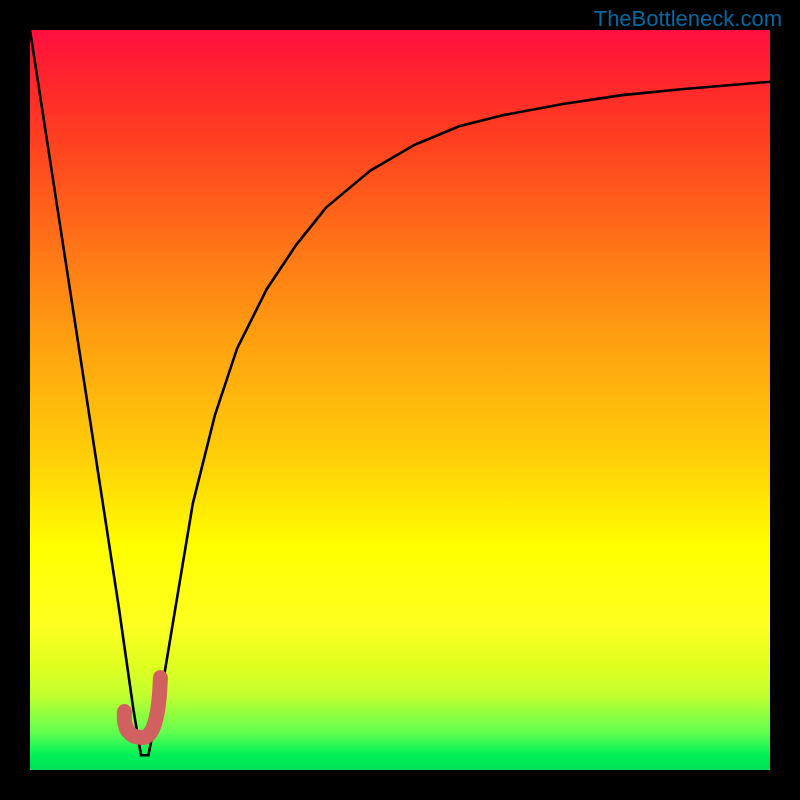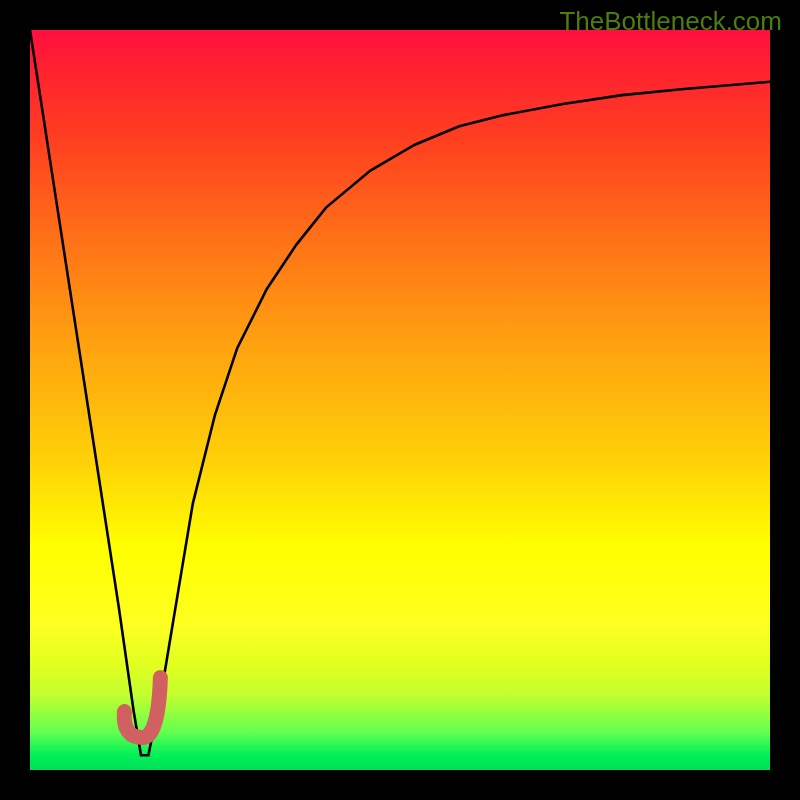--- a/index.html
+++ b/index.html
@@ -1,17 +1,17 @@
 <!DOCTYPE html>
 <html><head>
 <meta charset="utf-8">
 <style>
 *{margin:0;padding:0;box-sizing:border-box}
 body{width:800px;height:800px;background:#000;position:relative;font-family:Arial,sans-serif}
-.watermark{position:absolute;top:6px;right:18px;color:#4d7c0f;font-size:26px;font-weight:400;z-index:10}
+.watermark{position:absolute;top:6px;right:18px;color:#0369a1;font-size:22px;font-weight:400;z-index:10}
 .plot{position:absolute;top:30px;left:30px;width:740px;height:740px}
 .gradient{position:absolute;inset:0;background:linear-gradient(to bottom,
   #ff1040 0%,
   #ff2030 5%,
   #ff4020 15%,
   #ff7018 28%,
   #ffa010 42%,
   #ffd008 58%,
   #ffff00 70%,
   #ffff20 80%,

